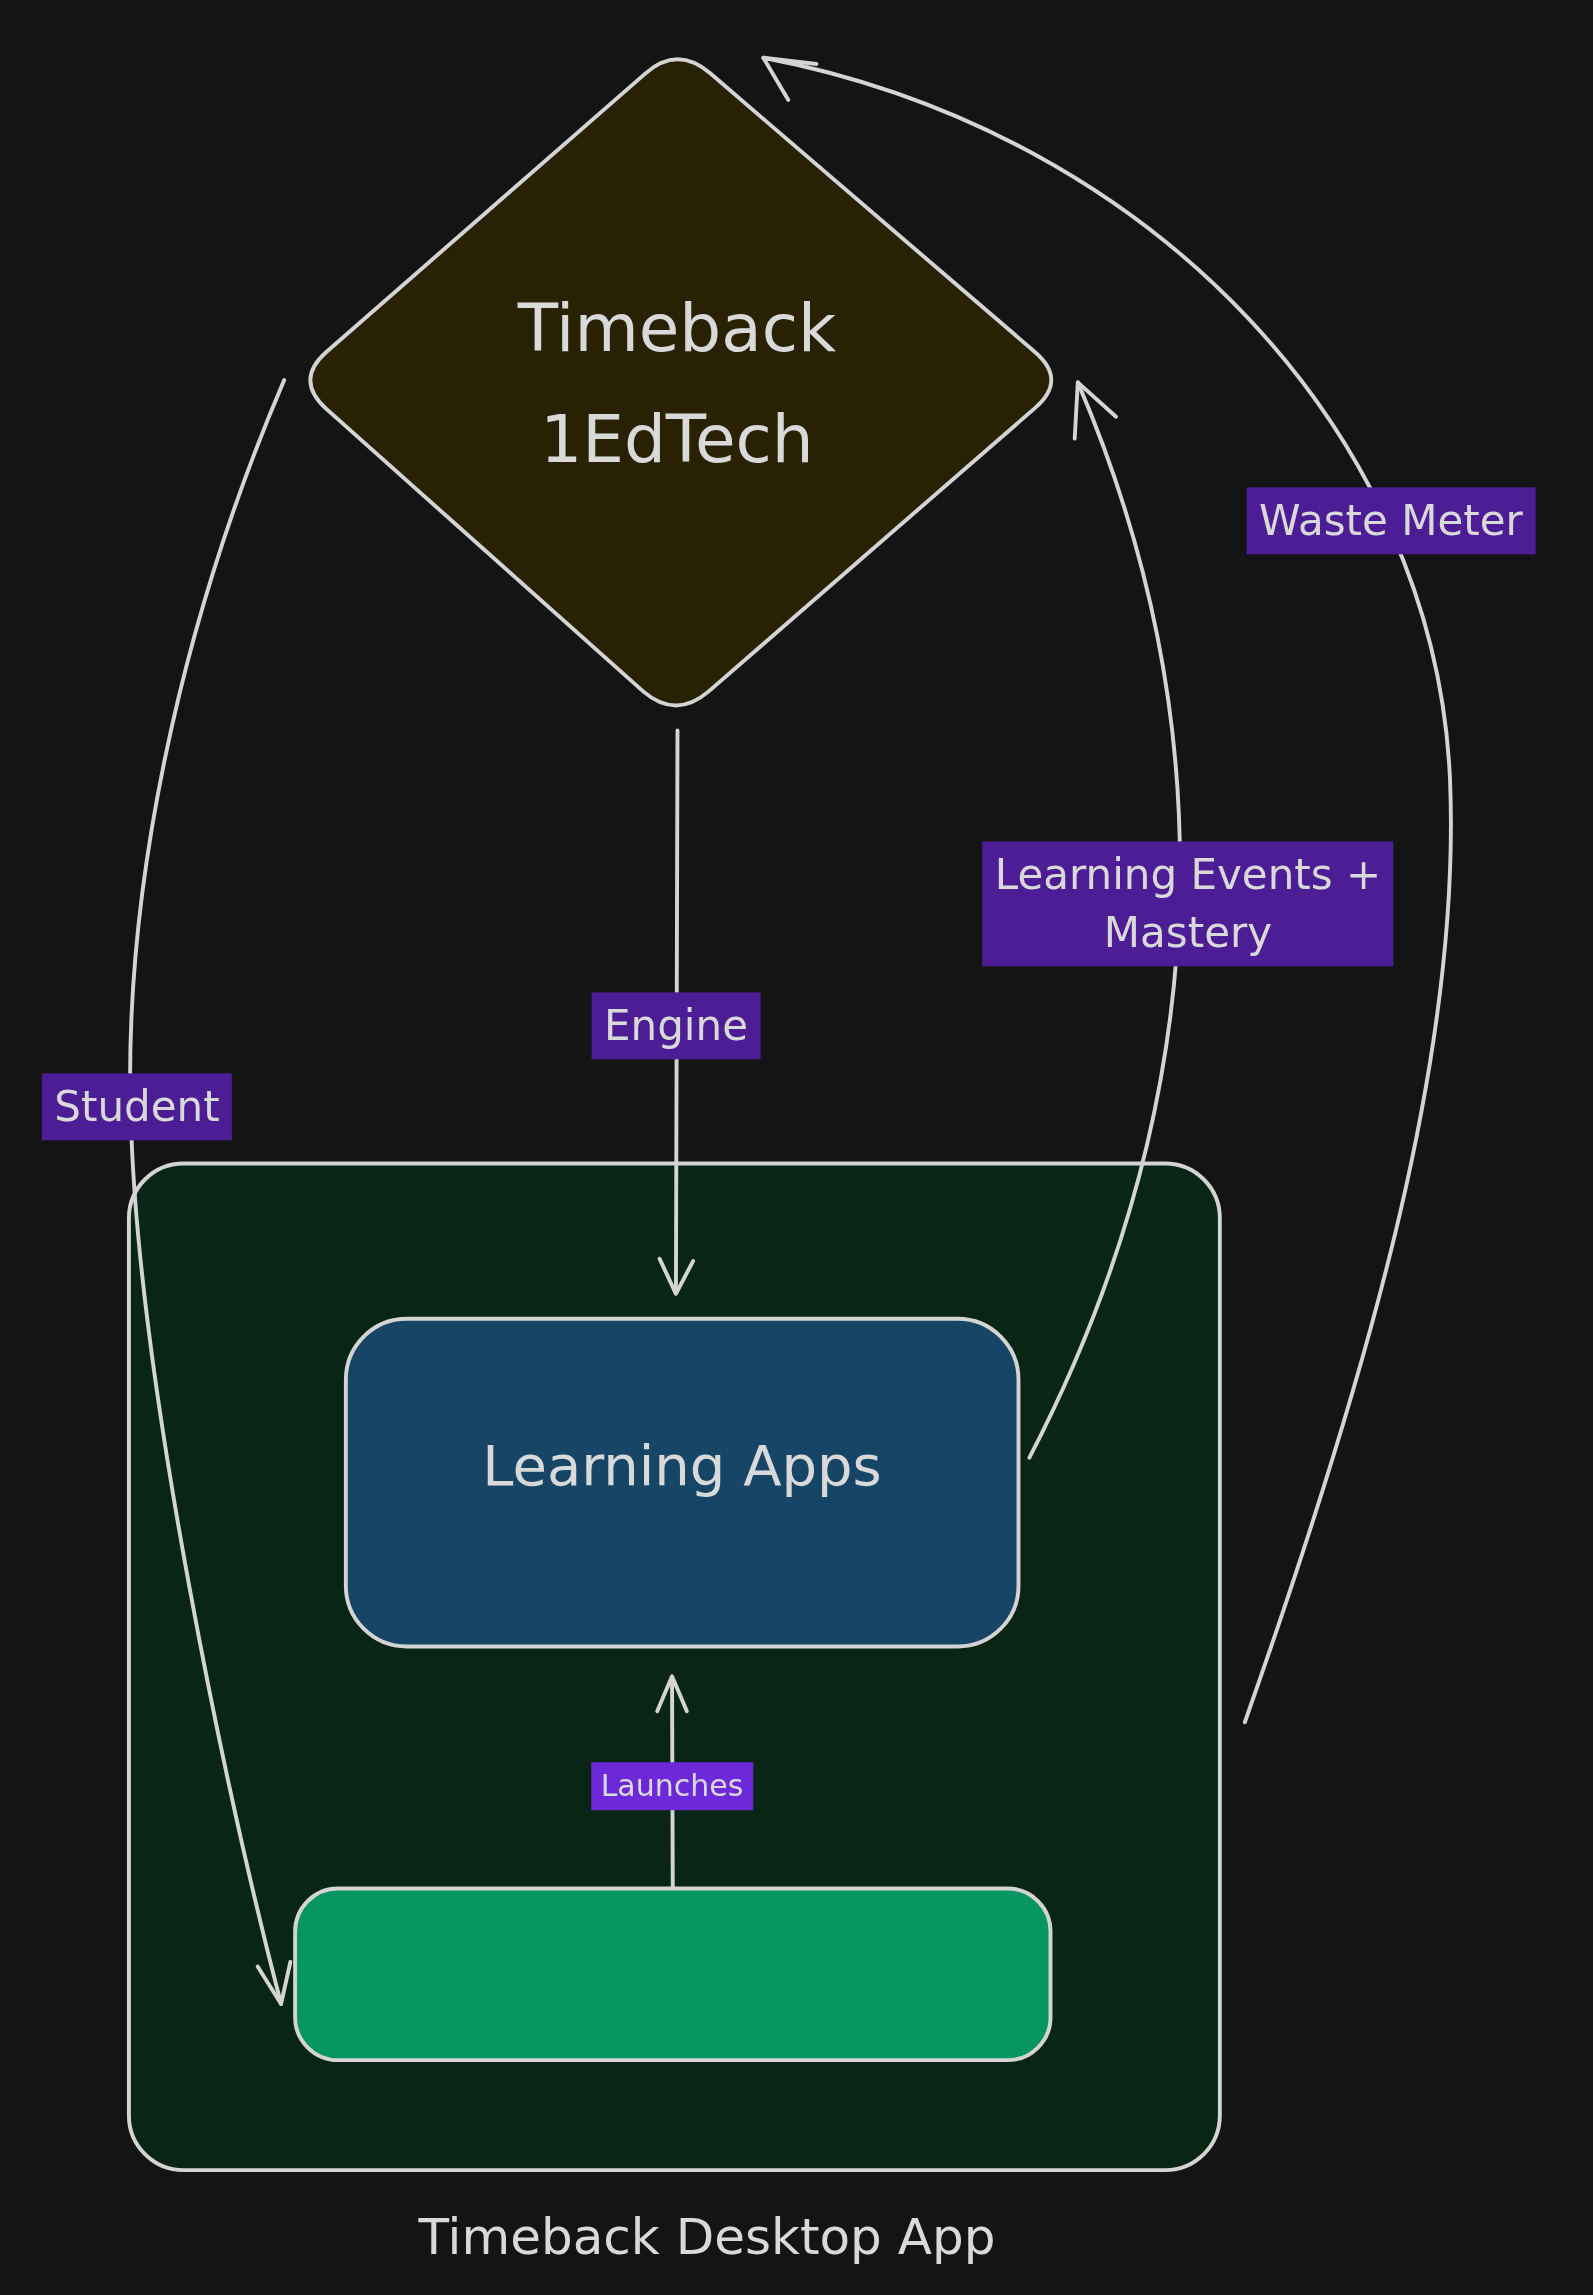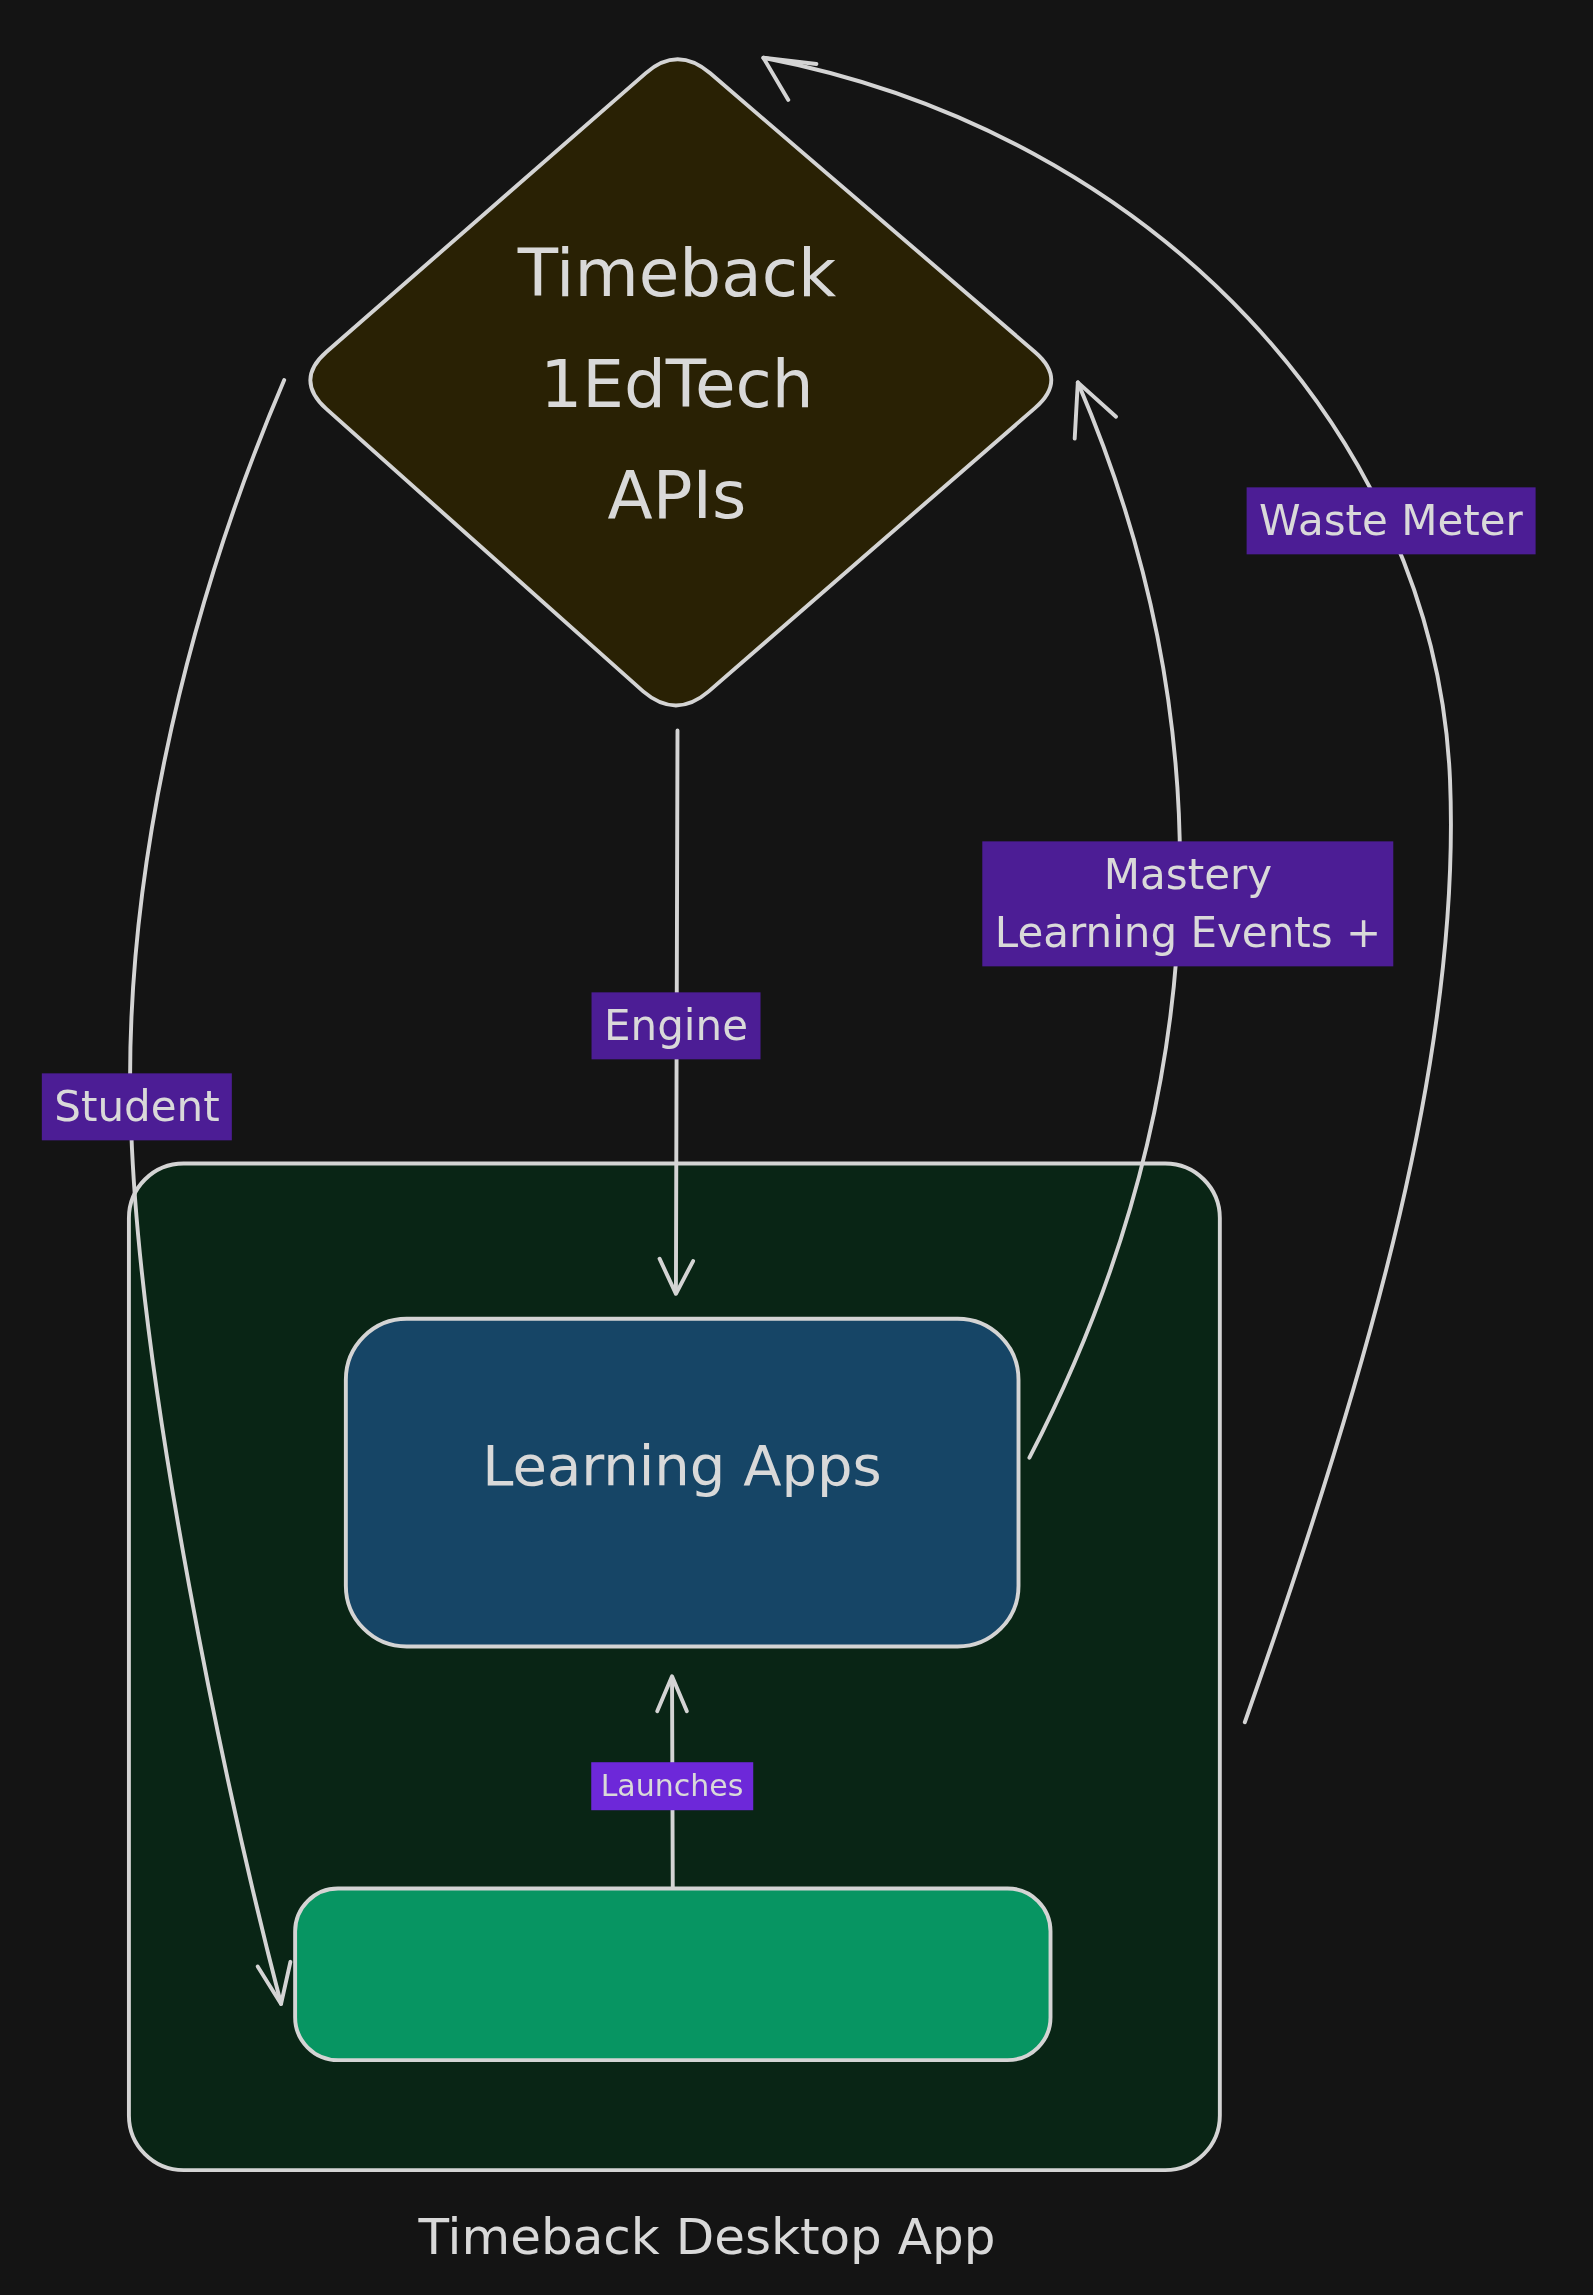--- a/index.html
+++ b/index.html
@@ -87,35 +87,34 @@
       <path d="M 862 2438 L 861 2152"></path>
       <path d="M 842 2193 L 861 2148 L 880 2193"></path>
 
       <rect x="378" y="2420" width="968" height="220" rx="55" fill="#079562"></rect>
     </g>
   </svg>
 
   <div class="label node-label" id="apis-label" style="left:677px; top:384px;">
     <div>Timeback</div>
     <div>1EdTech</div>
-    <div>APIs</div>
   </div>
 
   <div class="label node-label" id="learning-apps-label" style="left:682px; top:1465px;">Learning Apps</div>
 
 
   <div class="label node-label" id="desktop-app-label" style="left:707px; top:2237px;">Timeback Desktop App</div>
 
   <div class="label edge-label" style="left:676px; top:1026px;">
     <div>Engine</div>
   </div>
 
   <div class="label edge-label" style="left:1188px; top:904px;">
+    <div>Learning Events +</div>
     <div>Mastery</div>
-    <div>Learning Events +</div>
   </div>
 
   <div class="label edge-label" style="left:1391px; top:521px;">Waste Meter</div>
 
   <div class="label edge-label" style="left:137px; top:1107px;">Student</div>
 
   <div class="label edge-label on-green" style="left:672px; top:1786px;">Launches</div>
 
 </div>
 

